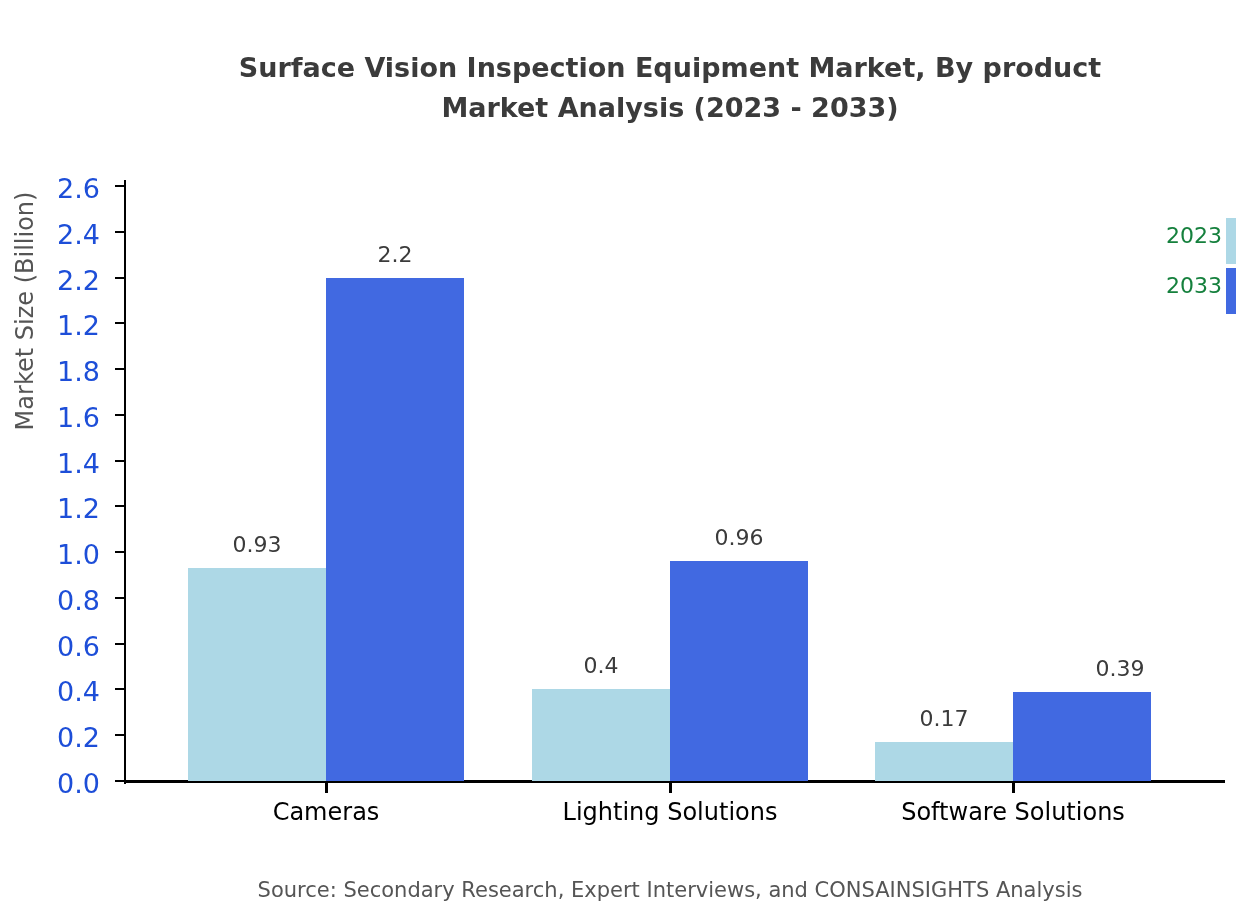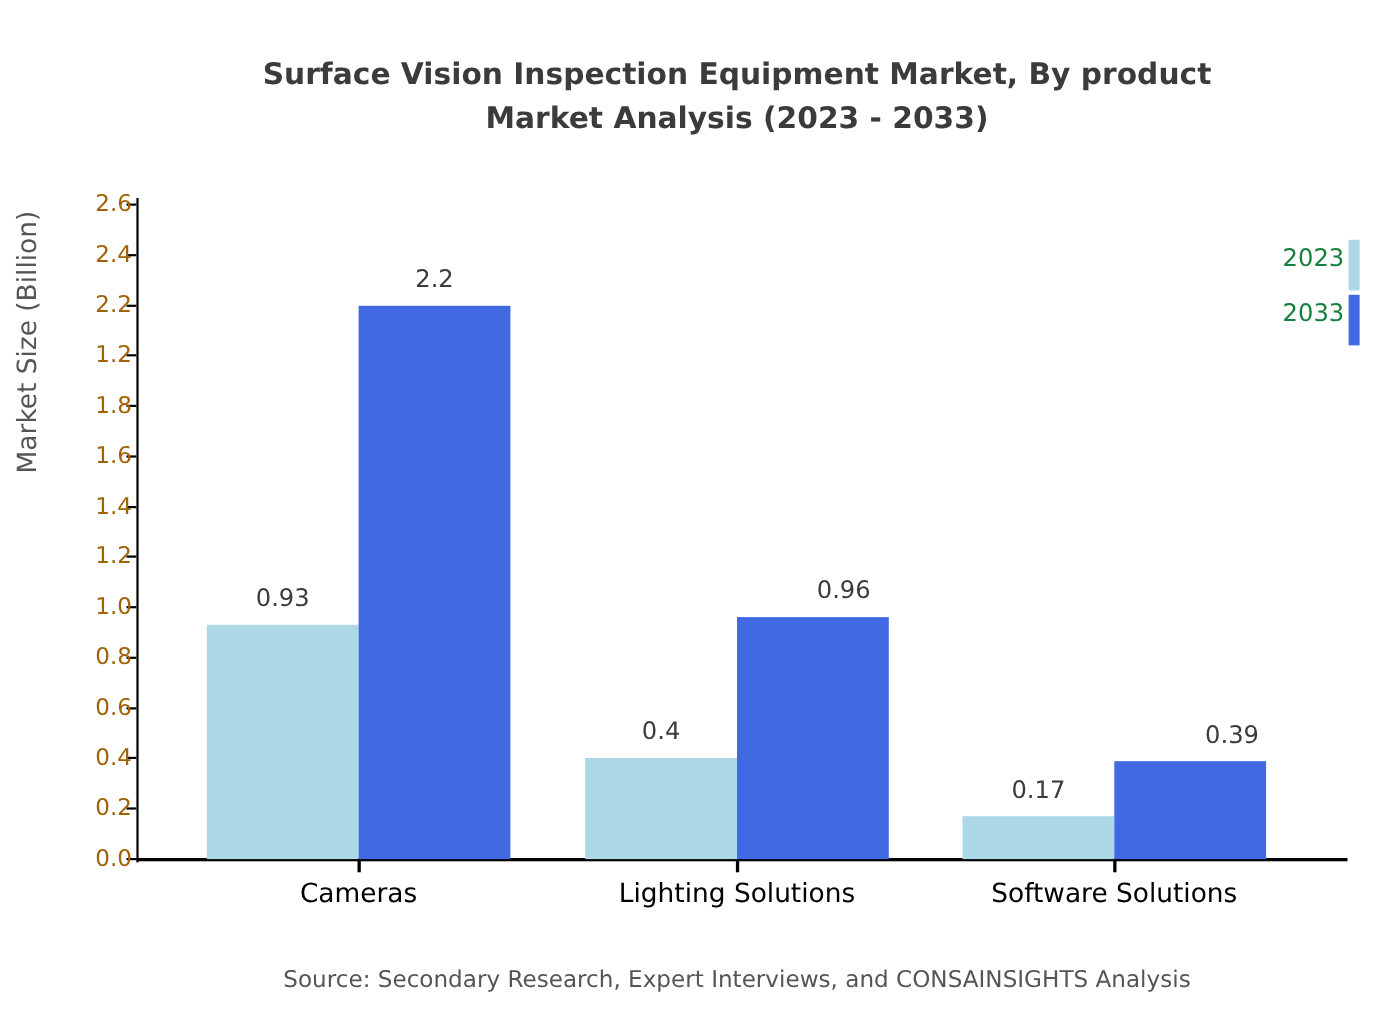--- a/index.html
+++ b/index.html
@@ -69,24 +69,24 @@
   .ytick .tmark {
     position: absolute;
     right: 0;
     top: -1px;
     width: 9px;
     height: 2px;
     background: #000000;
   }
   .ytick .tlabel {
     position: absolute;
-    right: 4px;
+    right: 24px;
     top: -13px;
-    font-size: 21px;
-    color: #a16207;
+    font-size: 27px;
+    color: #1d4ed8;
     white-space: nowrap;
   }
 
   
   .xtick {
     position: absolute;
     top: 781px;
     height: 0;
   }
   .xtick .tmark {
@@ -259,21 +259,21 @@
     </div>
 
   <div class="plot" id="plot-area">
       <div class="bar" style="left: 64px; width: 138px; height: 212.827px; background: rgb(173, 216, 230);"></div>
       <div class="bar-label" style="left: 133px; top: 346.173px;">0.93</div>
       <div class="bar" style="left: 202px; width: 138px; height: 503.462px; background: rgb(65, 105, 225);"></div>
       <div class="bar-label" style="left: 271px; top: 55.5385px;">2.2</div>
       <div class="bar" style="left: 408px; width: 138px; height: 91.5385px; background: rgb(173, 216, 230);"></div>
       <div class="bar-label" style="left: 477px; top: 467.462px;">0.4</div>
       <div class="bar" style="left: 546px; width: 138px; height: 219.692px; background: rgb(65, 105, 225);"></div>
-      <div class="bar-label" style="left: 615px; top: 339.308px; margin-left: 28px;">0.96</div>
+      <div class="bar-label" style="left: 615px; top: 339.308px;">0.96</div>
       <div class="bar" style="left: 751px; width: 138px; height: 38.9038px; background: rgb(173, 216, 230);"></div>
       <div class="bar-label" style="left: 820px; top: 520.096px;">0.17</div>
       <div class="bar" style="left: 889px; width: 138px; height: 89.25px; background: rgb(65, 105, 225);"></div>
       <div class="bar-label" style="left: 996px; top: 469.75px;">0.39</div>
     </div>
 
   <div class="legend">
     <div class="legend-row">
       <span class="legend-label">2023</span>
       <span class="legend-swatch" style="background: rgb(173, 216, 230);"></span>

